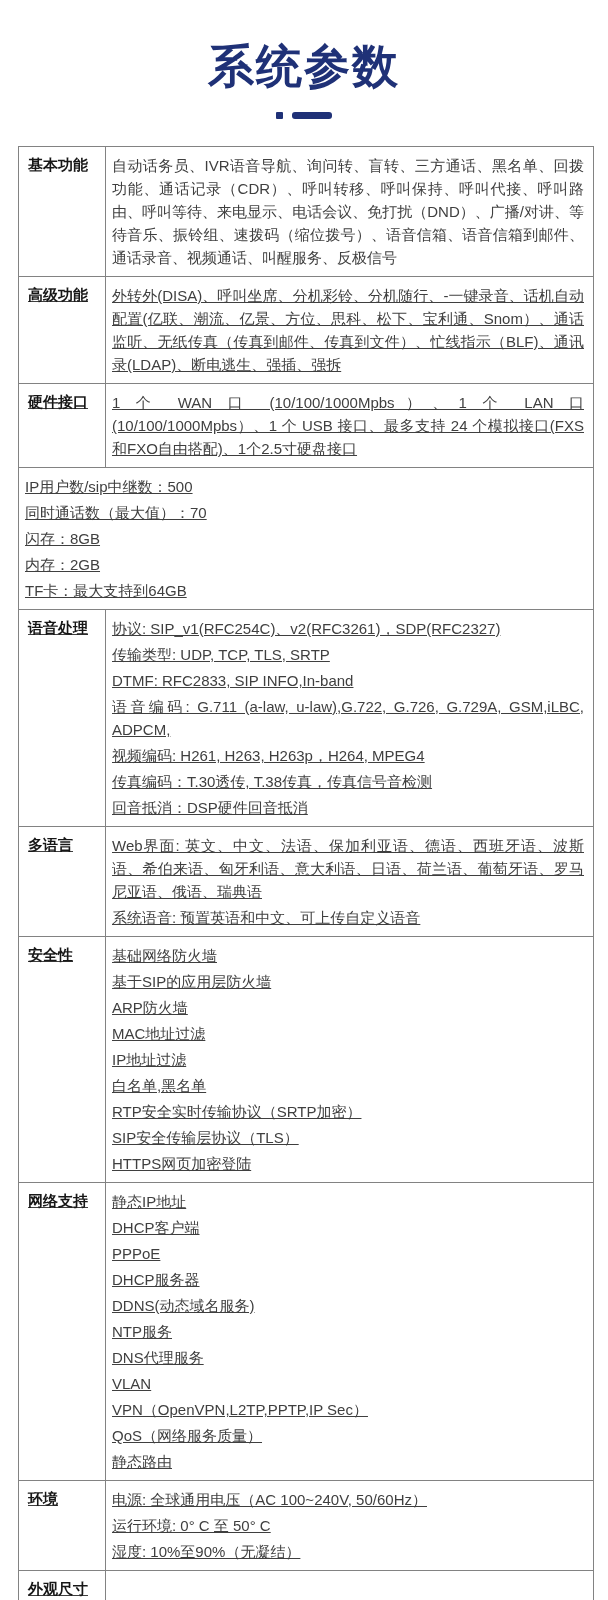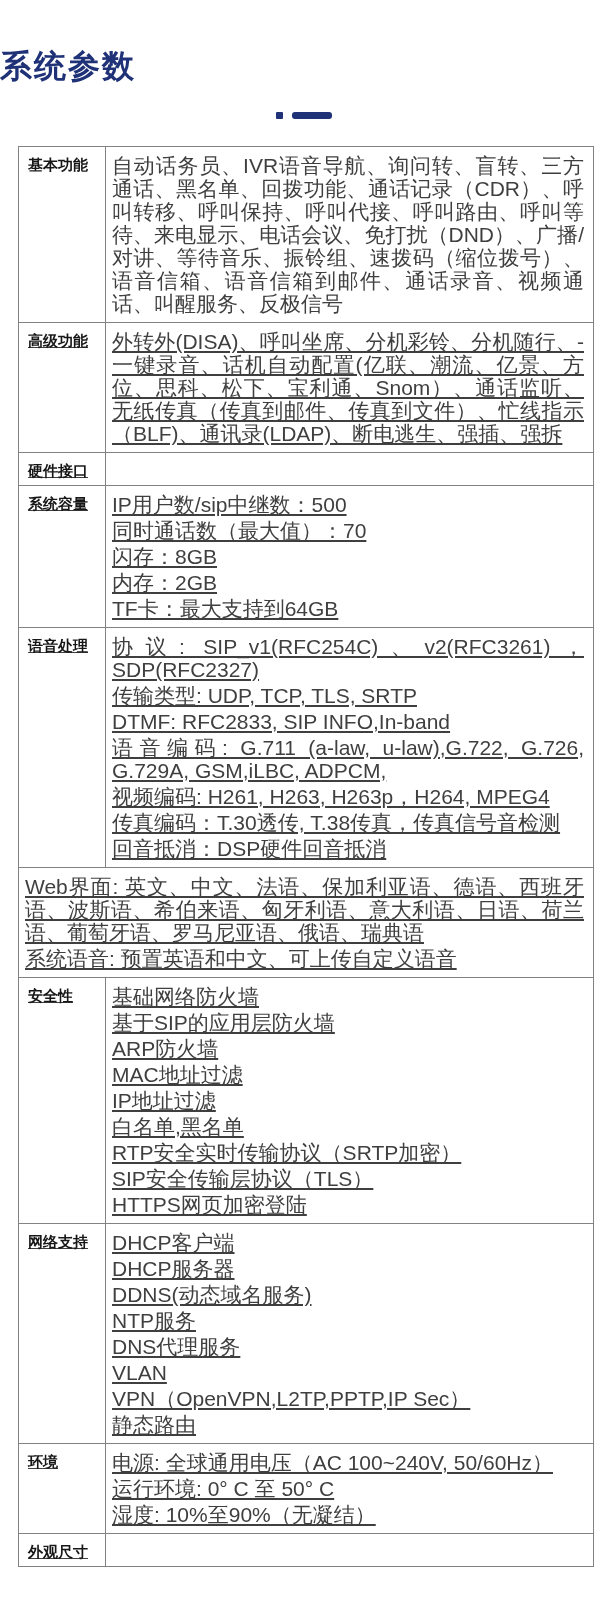--- a/index.html
+++ b/index.html
@@ -17,21 +17,22 @@
   body {
     width: 608px;
     min-height: 1600px;
     font-family: "Liberation Sans", "DejaVu Sans", sans-serif;
     color: var(--text);
   }
   .page-header {
     padding-top: 42px;
   }
   .page-title {
-    font-size: 32px;
+    text-align: center;
+    font-size: 46px;
     line-height: 48px;
     font-weight: 900;
     letter-spacing: 2px;
     color: var(--accent);
   }
   .title-deco {
     display: flex;
     justify-content: center;
     align-items: center;
     gap: 9px;
@@ -66,21 +67,21 @@
     border-right: 1px solid var(--border);
     padding: 7px 4px 4px 9px;
     font-size: 15px;
     line-height: 21px;
     font-weight: bold;
     color: var(--label-text);
   }
   .cell-value {
     flex: 1;
     padding: 4px 9px 4px 6px;
-    font-size: 21px;
+    font-size: 15px;
   }
   .cell-value p {
     margin: 3px 0;
     line-height: 23px;
     text-align: justify;
   }
 </style>
 </head>
 <body>
 
@@ -100,23 +101,25 @@
       </div>
     </div>
     <div class="row">
       <div class="cell-label">高级功能</div>
       <div class="cell-value">
         <p>外转外(DISA)、呼叫坐席、分机彩铃、分机随行、-一键录音、话机自动配置(亿联、潮流、亿景、方位、思科、松下、宝利通、Snom）、通话监听、无纸传真（传真到邮件、传真到文件）、忙线指示（BLF)、通讯录(LDAP)、断电逃生、强插、强拆</p>
       </div>
     </div>
     <div class="row">
       <div class="cell-label">硬件接口</div>
+      <div class="cell-value">
+        <p>1 个 WAN 口 (10/100/1000Mpbs）、1 个 LAN 口 (10/100/1000Mpbs）、1 个 USB 接口、最多支持 24 个模拟接口(FXS和FXO自由搭配)、1个2.5寸硬盘接口</p>
+      </div>
     </div>
     <div class="row">
-      <div class="cell-label">系统容量</div>
       <div class="cell-value">
         <p>IP用户数/sip中继数：500</p>
         <p>同时通话数（最大值）：70</p>
         <p>闪存：8GB</p>
         <p>内存：2GB</p>
         <p>TF卡：最大支持到64GB</p>
       </div>
     </div>
     <div class="row">
       <div class="cell-label">语音处理</div>
@@ -124,20 +127,21 @@
         <p>协议: SIP_v1(RFC254C)、v2(RFC3261)，SDP(RFC2327)</p>
         <p>传输类型: UDP, TCP, TLS, SRTP</p>
         <p>DTMF: RFC2833, SIP INFO,In-band</p>
         <p>语音编码: G.711 (a-law, u-law),G.722, G.726, G.729A, GSM,iLBC, ADPCM,</p>
         <p>视频编码: H261, H263, H263p，H264, MPEG4</p>
         <p>传真编码：T.30透传, T.38传真，传真信号音检测</p>
         <p>回音抵消：DSP硬件回音抵消</p>
       </div>
     </div>
     <div class="row">
+      <div class="cell-label">多语言</div>
       <div class="cell-value">
         <p>Web界面: 英文、中文、法语、保加利亚语、德语、西班牙语、波斯语、希伯来语、匈牙利语、意大利语、日语、荷兰语、葡萄牙语、罗马尼亚语、俄语、瑞典语</p>
         <p>系统语音: 预置英语和中文、可上传自定义语音</p>
       </div>
     </div>
     <div class="row">
       <div class="cell-label">安全性</div>
       <div class="cell-value">
         <p>基础网络防火墙</p>
         <p>基于SIP的应用层防火墙</p>
@@ -146,27 +150,30 @@
         <p>IP地址过滤</p>
         <p>白名单,黑名单</p>
         <p>RTP安全实时传输协议（SRTP加密）</p>
         <p>SIP安全传输层协议（TLS）</p>
         <p>HTTPS网页加密登陆</p>
       </div>
     </div>
     <div class="row">
       <div class="cell-label">网络支持</div>
       <div class="cell-value">
+        <p>静态IP地址</p>
         <p>DHCP客户端</p>
+        <p>PPPoE</p>
         <p>DHCP服务器</p>
         <p>DDNS(动态域名服务)</p>
         <p>NTP服务</p>
         <p>DNS代理服务</p>
         <p>VLAN</p>
         <p>VPN（OpenVPN,L2TP,PPTP,IP Sec）</p>
+        <p>QoS（网络服务质量）</p>
         <p>静态路由</p>
       </div>
     </div>
     <div class="row">
       <div class="cell-label">环境</div>
       <div class="cell-value">
         <p>电源: 全球通用电压（AC 100~240V, 50/60Hz）</p>
         <p>运行环境: 0° C 至 50° C</p>
         <p>湿度: 10%至90%（无凝结）</p>
       </div>

